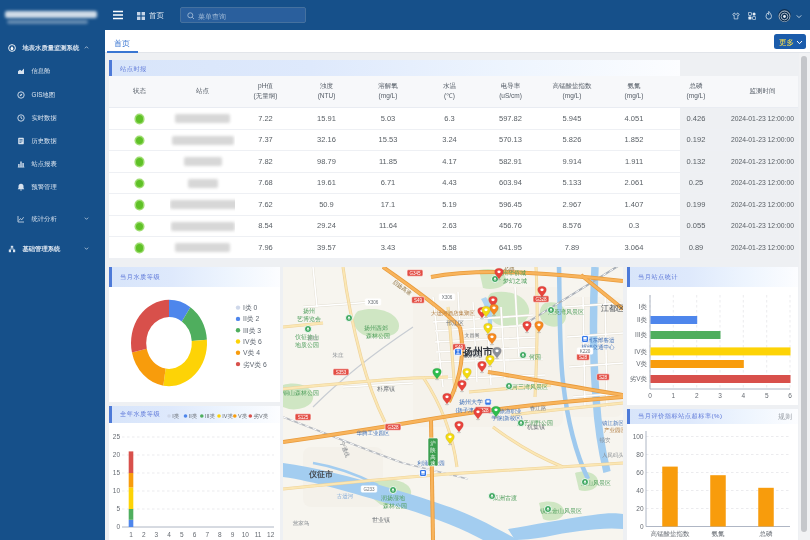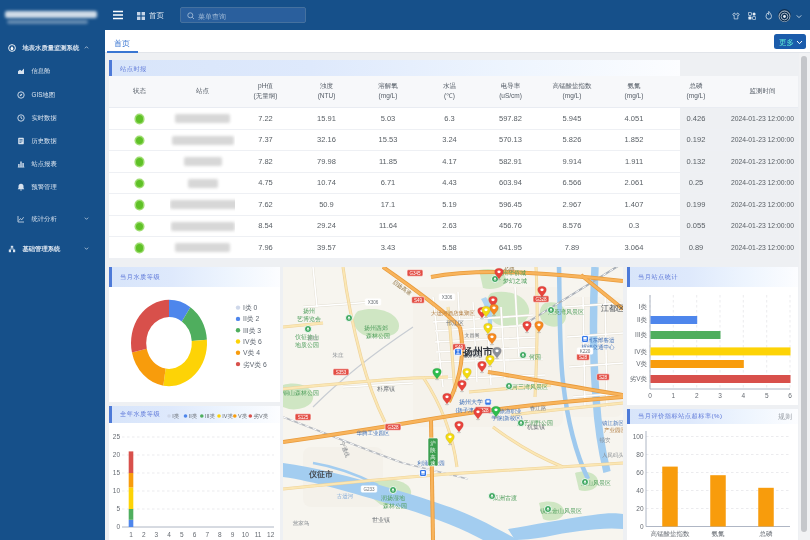--- a/index.html
+++ b/index.html
@@ -137,21 +137,21 @@
         <circle cx="8.5" cy="8.5" r="1.8" fill="#e8eef6"></circle>
       </svg>
  </div>
  <svg class="abs" style="left:691px;top:13.5px;" width="6" height="5" viewBox="0 0 8 6">
       <path d="M1 1.5 4 4.5 7 1.5" stroke="#dbe4ef" fill="none" stroke-width="1.1"></path>
     </svg>
 </div>
 <div id="tabbar" class="abs">
  <span class="abs" style="left:9px;top:8px;font-size:8px;color:#3a76d2;">首页</span>
  <div class="abs" style="left:2px;top:20.5px;width:31px;height:2px;background:#3a76d2;"></div>
- <div class="abs" style="left:669px;top:4px;width:32px;height:15px;background:#1b5cab;border-radius:2.5px;color:#5eead4;">
+ <div class="abs" style="left:669px;top:4px;width:32px;height:15px;background:#1b5cab;border-radius:2.5px;color:#fde047;">
   <span class="abs" style="left:5px;top:3.5px;font-size:7.5px;">更多</span>
   <svg class="abs" style="left:22px;top:5.5px;" width="7" height="5" viewBox="0 0 7 5">
         <path d="M1 1 3.5 3.7 6 1" stroke="#fff" fill="none" stroke-width="1"></path>
       </svg>
  </div>
 </div>
 <div class="panel" style="left:109px;top:60px;width:571px;height:198px;">
 <div class="phead" style="height:15.5px;">
       <span style="top:4.5px;">站点时报</span>
     </div>
@@ -208,38 +208,38 @@
           <td>570.13</td>
           <td>5.826</td>
           <td>1.852</td>
           <td>0.192</td>
           <td>2024-01-23 12:00:00</td>
         </tr>
 <tr>
           <td><span class="dot"></span></td>
           <td><span class="blurb" style="width:38px;"></span></td>
           <td>7.82</td>
-          <td>79.98</td>
+          <td>98.79</td>
           <td>11.85</td>
           <td>4.17</td>
           <td>582.91</td>
           <td>9.914</td>
           <td>1.911</td>
           <td>0.132</td>
           <td>2024-01-23 12:00:00</td>
         </tr>
 <tr>
           <td><span class="dot"></span></td>
           <td><span class="blurb" style="width:30px;"></span></td>
-          <td>4.75</td>
-          <td>10.74</td>
+          <td>7.68</td>
+          <td>19.61</td>
           <td>6.71</td>
           <td>4.43</td>
           <td>603.94</td>
-          <td>6.566</td>
+          <td>5.133</td>
           <td>2.061</td>
           <td>0.25</td>
           <td>2024-01-23 12:00:00</td>
         </tr>
 <tr>
           <td><span class="dot"></span></td>
           <td><span class="blurb" style="width:72px;"></span></td>
           <td>7.62</td>
           <td>50.9</td>
           <td>17.1</td>

